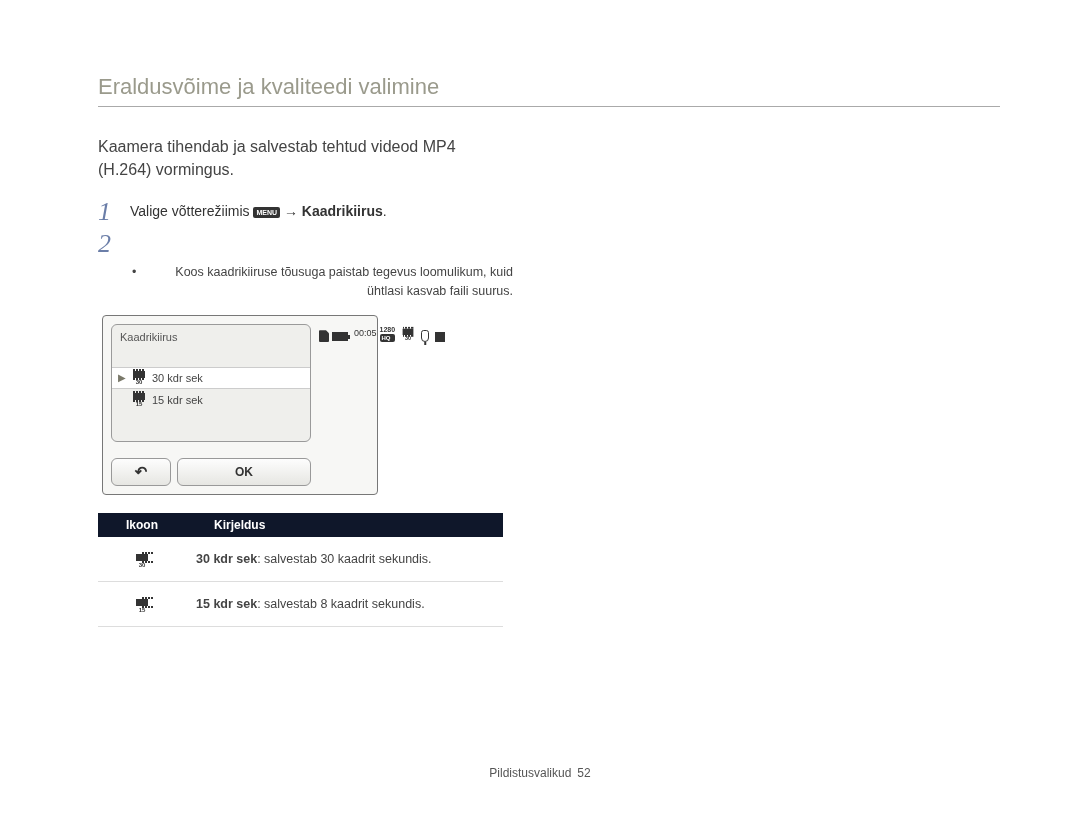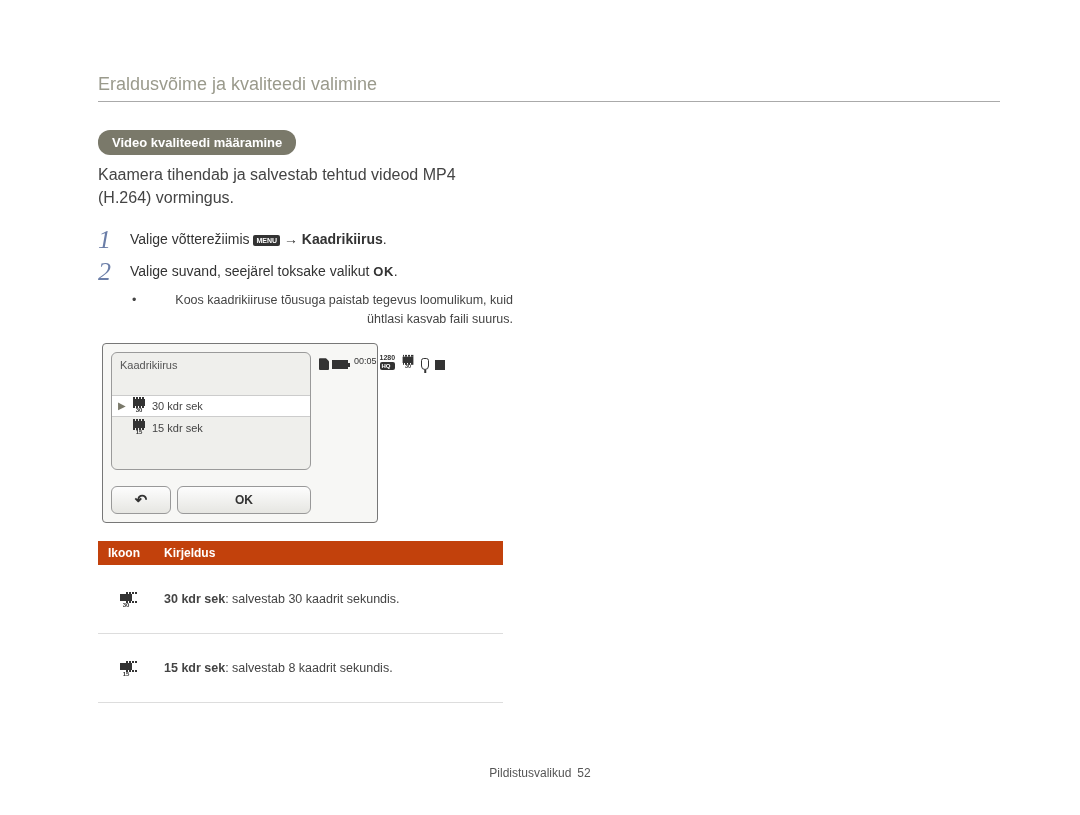--- a/index.html
+++ b/index.html
@@ -9,21 +9,21 @@
     width: 1080px;
     height: 815px;
     position: relative;
     color: #3a3a3a;
   }
   .page {
     padding: 74px 80px 0 98px;
   }
   .page-title {
     color: #9a9a8c;
-    font-size: 18px;
+    font-size: 22px;
     font-weight: 400;
     padding-bottom: 6px;
     border-bottom: 1px solid #aaa;
     margin-bottom: 28px;
   }
   .content-col {
     width: 415px;
   }
   .pill {
     display: inline-block;
@@ -255,30 +255,30 @@
     left:50%; bottom:-4px; transform:translateX(-50%);
     width:1.5px; height:3px; background:#333;
   }
   .grid-icon {
     width:10px; height:10px; background:#333;
   }
 
   
   .tbl { width: 405px; border-collapse: collapse; font-size: 12.5px; margin-left:0; }
   .tbl th {
-    background: #c2410c;
+    background: #0f172a;
     color: #fff;
     font-weight: 700;
     text-align: left;
-    padding: 5px 10px;
+    padding: 5px 28px;
     font-size: 12px;
   }
   .tbl th:first-child { width: 56px; }
   .tbl td {
-    padding: 25px 10px;
+    padding: 13px 10px;
     border-bottom: 1px solid #ddd;
     color: #444;
     vertical-align: middle;
   }
   .tbl td:first-child { text-align:center; }
   .tbl .b { font-weight:700; }
 
   .footer {
     position: absolute;
     left: 0; right: 0;
@@ -289,35 +289,31 @@
   }
   .footer .pn { margin-left: 6px; }
 </style>
 </head>
 <body>
 
 <div class="page">
   <h1 class="page-title">Eraldusvõime ja kvaliteedi valimine</h1>
 
   <div class="content-col">
-    <div class="pill">Video kvaliteedi määramine</div>
     <p class="body-text">Kaamera tihendab ja salvestab tehtud videod MP4 (H.264) vormingus.</p>
 
     <ol class="step-list">
       <li class="step">
         <span class="step-num">1</span>
         <span class="step-text">
           <span>Valige võtterežiimis </span><span class="menu-badge">MENU</span><span> → </span><span class="bold">Kaadrikiirus</span><span>.</span>
         </span>
       </li>
       <li class="step">
         <span class="step-num">2</span>
-        <span class="step-text">
-          <span>Valige suvand, seejärel toksake valikut </span><span class="ok-badge">OK</span><span>.</span>
-        </span>
       </li>
     </ol>
 
     <div class="sub-bullet">
       <div class="sub-bullet-item">Koos kaadrikiiruse tõusuga paistab tegevus loomulikum, kuid ühtlasi kasvab faili suurus.</div>
     </div>
 
     
     <div class="cam">
       <div class="cam-pane">

